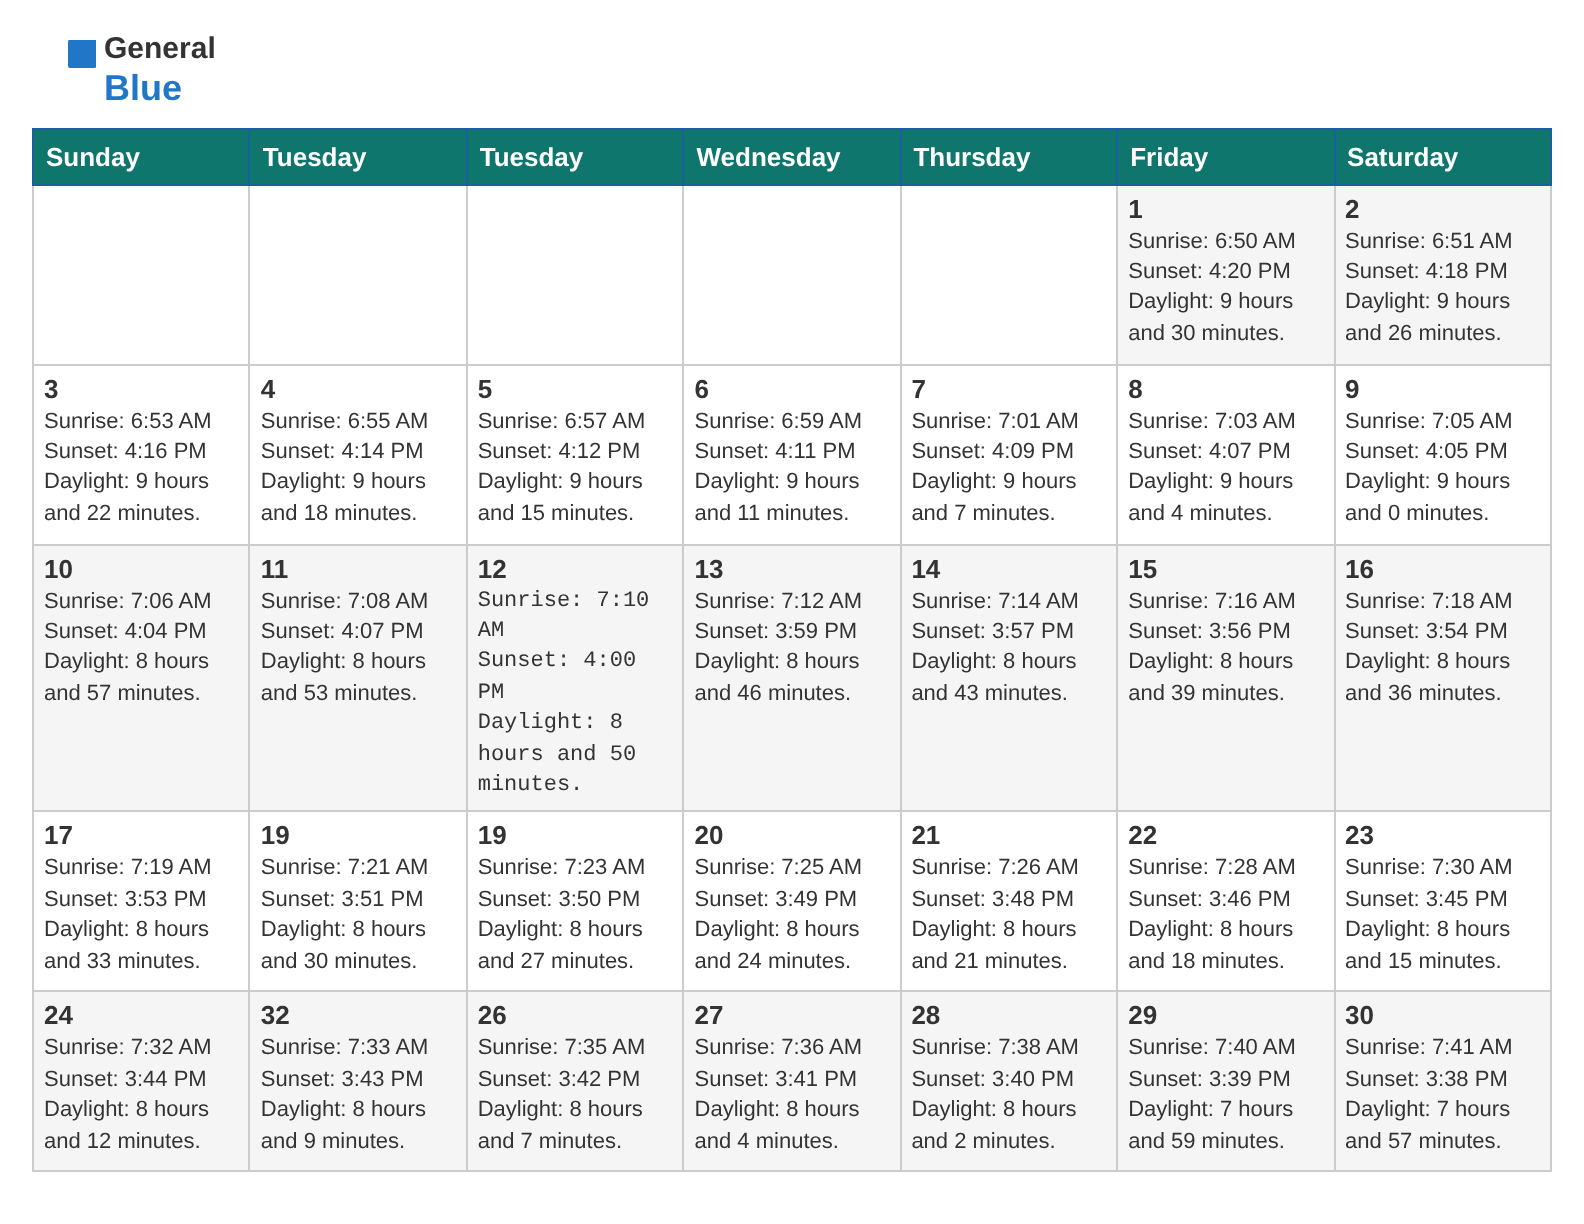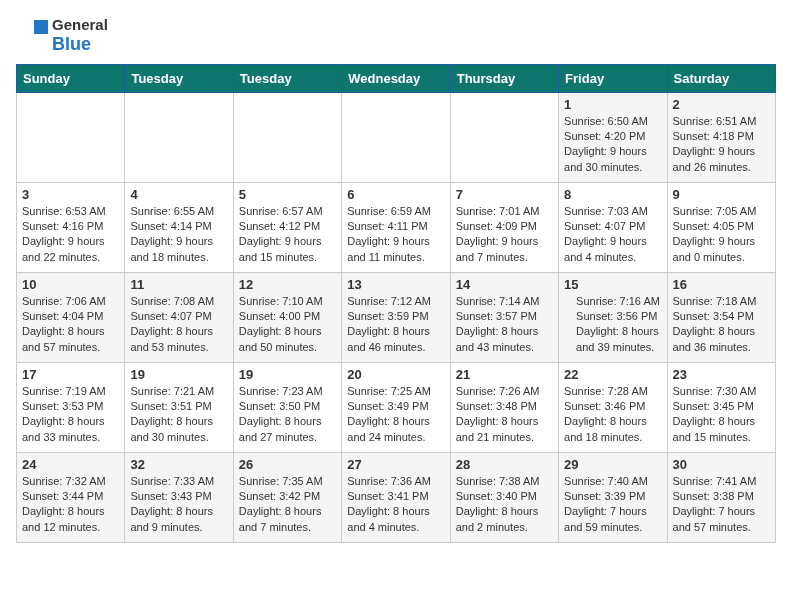--- a/index.html
+++ b/index.html
@@ -179,39 +179,39 @@
 Daylight: 8 hours and 57 minutes.</div>
         </td>
         <td>
           <span class="day-number">11</span>
           <div class="day-info" style="white-space: pre-line;">Sunrise: 7:08 AM
 Sunset: 4:07 PM
 Daylight: 8 hours and 53 minutes.</div>
         </td>
         <td>
           <span class="day-number">12</span>
-          <div class="day-info" style="white-space: pre-line;">Sunrise: 7:10 AM
+          <div class="day-info" style="white-space: pre-line; font-family: Liberation Mono, monospace;">Sunrise: 7:10 AM
 Sunset: 4:00 PM
 Daylight: 8 hours and 50 minutes.</div>
         </td>
         <td>
           <span class="day-number">13</span>
           <div class="day-info" style="white-space: pre-line;">Sunrise: 7:12 AM
 Sunset: 3:59 PM
 Daylight: 8 hours and 46 minutes.</div>
         </td>
         <td>
           <span class="day-number">14</span>
           <div class="day-info" style="white-space: pre-line;">Sunrise: 7:14 AM
 Sunset: 3:57 PM
 Daylight: 8 hours and 43 minutes.</div>
         </td>
         <td>
           <span class="day-number">15</span>
-          <div class="day-info" style="white-space: pre-line; margin-left: 12px;">Sunrise: 7:16 AM
+          <div class="day-info" style="white-space: pre-line;">Sunrise: 7:16 AM
 Sunset: 3:56 PM
 Daylight: 8 hours and 39 minutes.</div>
         </td>
         <td>
           <span class="day-number">16</span>
           <div class="day-info" style="white-space: pre-line;">Sunrise: 7:18 AM
 Sunset: 3:54 PM
 Daylight: 8 hours and 36 minutes.</div>
         </td>
       </tr>

